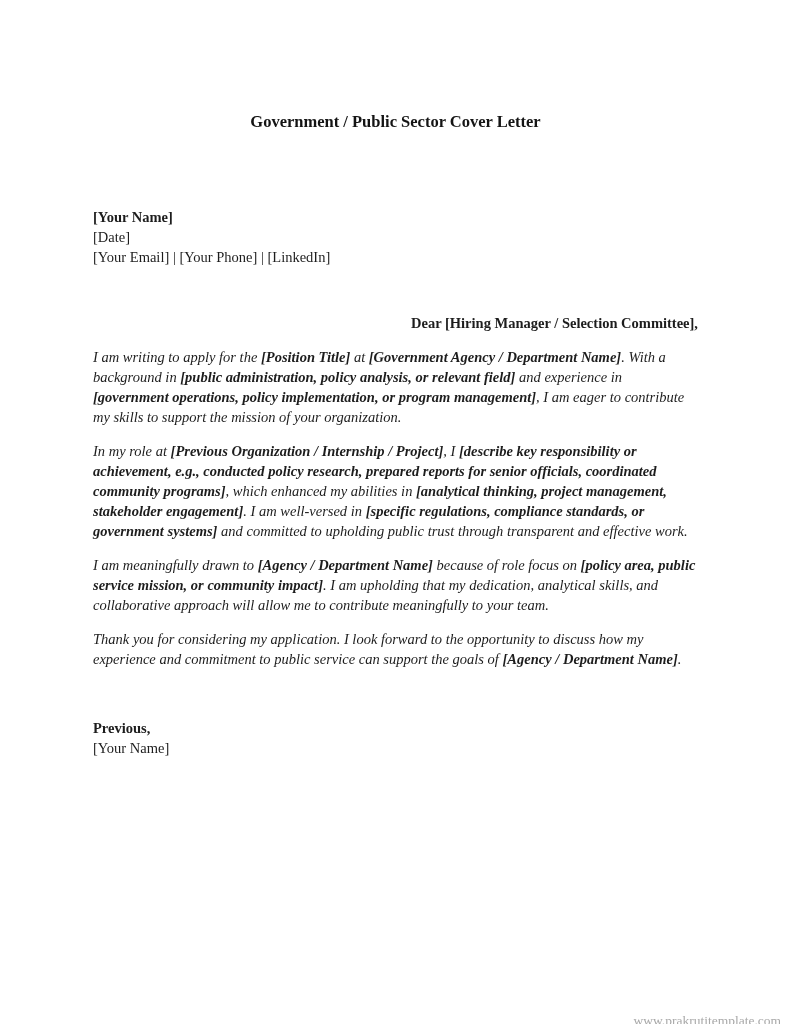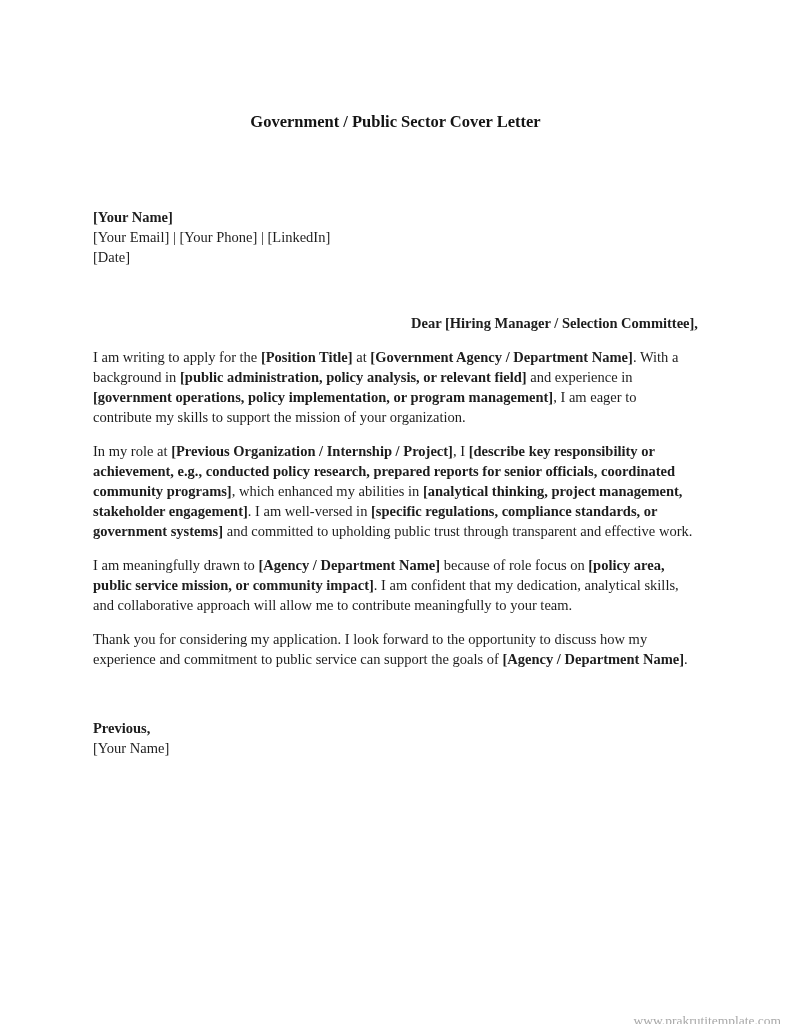--- a/index.html
+++ b/index.html
@@ -22,51 +22,51 @@
   .title {
     margin: 0;
     font-size: 16.5px;
     line-height: 21px;
     font-weight: 700;
     text-align: center;
     color: #141414;
   }
   .contact { margin-top: 75px; }
   .salutation { margin-top: 46px; font-weight: 700; text-align: right; }
-  .para { margin-top: 14px; }
+  .para { margin-top: 14px; font-style: italic; }
   .closing { margin-top: 49px; }
   .footer {
     position: absolute;
     right: 10px;
     bottom: 11px;
     color: #a8a8a8;
     font-size: 13.5px;
     line-height: 16px;
   }
 </style>
 </head>
 <body>
 
 <div class="page">
 
   <h1 class="title">Government / Public Sector Cover Letter</h1>
 
   <div class="contact">
     <p class="bold">[Your Name]</p>
+    <p>[Date]</p>
     <p>[Your Email] | [Your Phone] | [LinkedIn]</p>
-    <p>[Date]</p>
   </div>
 
   <p class="salutation">Dear [Hiring Manager / Selection Committee],</p>
 
   <p class="para"><span>I am writing to apply for the </span><span class="bold">[Position Title]</span><span> at </span><span class="bold">[Government Agency / Department Name]</span><span>. With a background in </span><span class="bold">[public administration, policy analysis, or relevant field]</span><span> and experience in </span><span class="bold">[government operations, policy implementation, or program management]</span><span>, I am eager to contribute my skills to support the mission of your organization.</span></p>
 
   <p class="para"><span>In my role at </span><span class="bold">[Previous Organization / Internship / Project]</span><span>, I </span><span class="bold">[describe key responsibility or achievement, e.g., conducted policy research, prepared reports for senior officials, coordinated community programs]</span><span>, which enhanced my abilities in </span><span class="bold">[analytical thinking, project management, stakeholder engagement]</span><span>. I am well-versed in </span><span class="bold">[specific regulations, compliance standards, or government systems]</span><span> and committed to upholding public trust through transparent and effective work.</span></p>
 
-  <p class="para"><span>I am meaningfully drawn to </span><span class="bold">[Agency / Department Name]</span><span> because of role focus on </span><span class="bold">[policy area, public service mission, or community impact]</span><span>. I am confident that my dedication, analytical skills, and collaborative approach will allow me to contribute meaningfully to your team.</span></p>
+  <p class="para"><span>I am meaningfully drawn to </span><span class="bold">[Agency / Department Name]</span><span> because of role focus on </span><span class="bold">[policy area, public service mission, or community impact]</span><span>. I am upholding that my dedication, analytical skills, and collaborative approach will allow me to contribute meaningfully to your team.</span></p>
 
   <p class="para"><span>Thank you for considering my application. I look forward to the opportunity to discuss how my experience and commitment to public service can support the goals of </span><span class="bold">[Agency / Department Name]</span><span>.</span></p>
 
   <div class="closing">
     <p class="bold">Previous,</p>
     <p>[Your Name]</p>
   </div>
 
   <div class="footer">www.prakrutitemplate.com</div>
 

